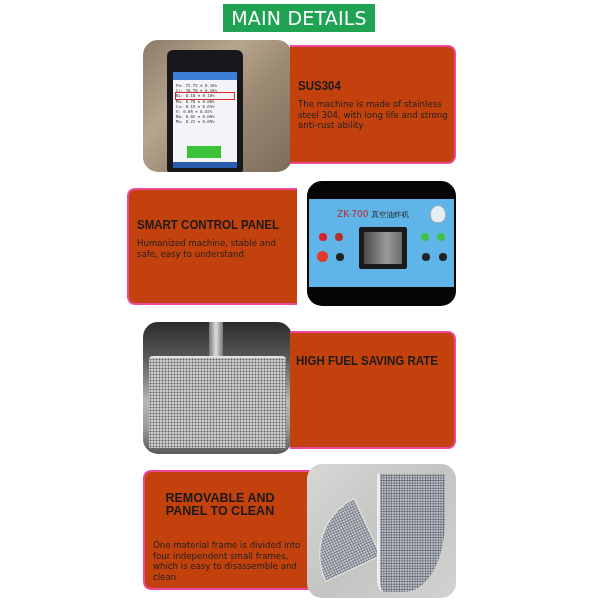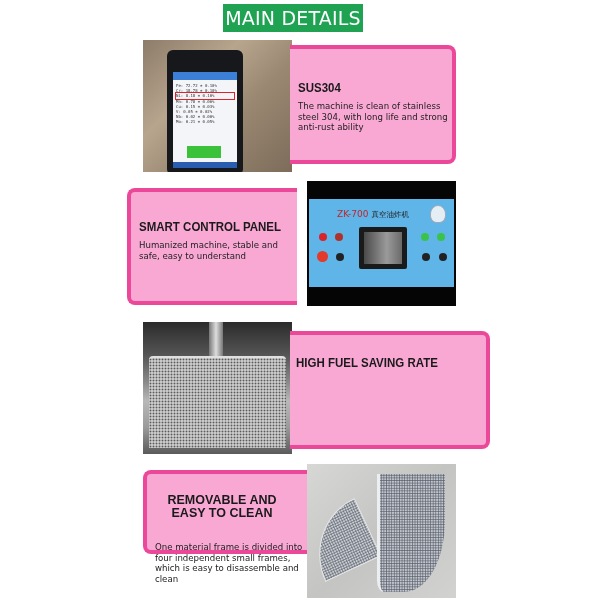--- a/index.html
+++ b/index.html
@@ -1,38 +1,38 @@
 <!DOCTYPE html>
 <html><head>
 <meta charset="utf-8">
 <style>
   * { box-sizing: border-box; margin: 0; padding: 0; }
   html, body { width: 600px; height: 600px; background: #ffffff; overflow: hidden; }
   body { position: relative; font-family: "Liberation Sans", sans-serif; }
 
   .title-banner {
-    position: absolute; left: 223px; top: 4px; width: 140px; height: 28px;
+    position: absolute; left: 223px; top: 4px; width: 152px; height: 28px;
     background: #1fa252; color: #ffffff;
     font-family: "DejaVu Sans", sans-serif; font-size: 19px; font-weight: normal;
     display: flex; align-items: center; justify-content: center; letter-spacing: 0.2px;
   }
 
   .card {
-    position: absolute; background: #f9a8d4;
-    border: 4px solid #ec4899; border-radius: 8px;
+    position: absolute; background: #c2410c;
+    border: 2px solid #ec4899; border-radius: 8px;
   }
   .card .heading {
     font-family: "Liberation Sans", sans-serif; font-weight: bold; color: #1a1a1a;
     font-size: 12.5px; transform: scaleX(0.92); transform-origin: left top; white-space: nowrap;
   }
   .card .desc {
     font-family: "DejaVu Sans", sans-serif; font-size: 8.6px; line-height: 10.5px; color: #222222;
   }
 
-  .photo { position: absolute; overflow: hidden; }
+  .photo { position: absolute; overflow: hidden; border-radius: 15px; }
 
   
   #s1-photo { left: 143px; top: 40px; width: 149px; height: 132px;
     background: linear-gradient(135deg, #8d7c69 0%, #b7a58e 35%, #9a8872 60%, #7d6c5a 100%); }
   .phone { position: absolute; left: 24px; top: 10px; width: 76px; height: 125px;
     background: #16181c; border-radius: 6px; }
   .phone-screen { position: absolute; left: 6px; top: 22px; width: 64px; height: 96px; background: #f3f5f8; }
   .phone-bar { height: 8px; background: #3b7fd6; }
   .phone-rows { padding: 3px 3px; font-family: "DejaVu Sans Mono", monospace; font-size: 4px; line-height: 5.2px; color: #333; }
   .phone-rows .hl { outline: 1px solid #e0232a; }
@@ -60,26 +60,26 @@
 
   
   #s3-photo { left: 143px; top: 322px; width: 149px; height: 132px;
     background: linear-gradient(180deg, #2b2b2b 0%, #555 25%, #888 45%, #b8b8b8 60%, #9a9a9a 80%, #5a5a5a 100%); }
   .basket { position: absolute; left: 6px; top: 34px; width: 137px; height: 92px;
     background-color: #c8c8c8;
     background-image: radial-gradient(circle, #5a5a5a 0.8px, transparent 1.1px);
     background-size: 3px 3px; border-top: 2px solid #e0e0e0; border-radius: 4px 4px 0 0; }
   .shaft { position: absolute; left: 66px; top: 0; width: 14px; height: 40px; background: linear-gradient(90deg, #777, #ddd, #777); }
 
-  #s3-card { left: 290px; top: 331px; width: 200px; height: 118px; border-left: none; border-top-left-radius: 0; border-bottom-left-radius: 0; }
+  #s3-card { left: 290px; top: 331px; width: 166px; height: 118px; border-left: none; border-top-left-radius: 0; border-bottom-left-radius: 0; }
   #s3-card .heading { position: absolute; left: 6px; top: 21px; }
   #s3-card .desc { position: absolute; left: 6px; top: 43px; width: 158px; }
 
   
-  #s4-card { left: 143px; top: 470px; width: 170px; height: 84px; border-right: none; border-top-right-radius: 0; border-bottom-right-radius: 0; }
+  #s4-card { left: 143px; top: 470px; width: 170px; height: 120px; border-right: none; border-top-right-radius: 0; border-bottom-right-radius: 0; }
   #s4-card .heading { position: absolute; left: 0; width: 150px; top: 20px; text-align: center; transform: none; line-height: 13px; }
   #s4-card .desc { position: absolute; left: 8px; top: 68px; width: 160px; }
 
   #s4-photo { left: 307px; top: 464px; width: 149px; height: 134px;
     background: linear-gradient(135deg, #d7d7d5 0%, #c4c4c2 50%, #d2d2d0 100%); }
   .fan { position: absolute; left: 2px; top: 44px; width: 62px; height: 64px;
     background-color: #c9cdd3;
     background-image: radial-gradient(circle, #6b7079 0.8px, transparent 1.1px);
     background-size: 2.6px 2.6px;
     border-radius: 100% 0 0 0; transform: rotate(-25deg); border: 1px solid #e8e8e8; }
@@ -108,21 +108,21 @@
         <div>Nb: 0.02 ± 0.00%</div>
         <div>Mo: 0.21 ± 0.05%</div>
       </div>
       <div class="phone-btn"></div>
       <div class="phone-nav"></div>
     </div>
   </div>
 </div>
 <div class="card" id="s1-card">
   <div class="heading">SUS304</div>
-  <div class="desc">The machine is clean of stainless steel 304, with long life and strong anti-rust ability</div>
+  <div class="desc">The machine is made of stainless steel 304, with long life and strong anti-rust ability</div>
 </div>
 
 <div class="card" id="s2-card">
   <div class="heading">SMART CONTROL PANEL</div>
   <div class="desc">Humanized machine, stable and safe, easy to understand</div>
 </div>
 <div class="photo" id="s2-photo">
   <div class="panel">
     <div class="panel-title">
       <span>ZK-700</span>
@@ -145,20 +145,20 @@
   <div class="shaft"></div>
   <div class="basket"></div>
 </div>
 <div class="card" id="s3-card">
   <div class="heading">HIGH FUEL SAVING RATE</div>
 </div>
 
 <div class="card" id="s4-card">
   <div class="heading">
     <div>REMOVABLE AND</div>
-    <div>EASY TO CLEAN</div>
+    <div>PANEL TO CLEAN</div>
   </div>
   <div class="desc">One material frame is divided into four independent small frames, which is easy to disassemble and clean</div>
 </div>
 <div class="photo" id="s4-photo">
   <div class="fan"></div>
   <div class="frame"></div>
 </div>
 
 </body></html>

